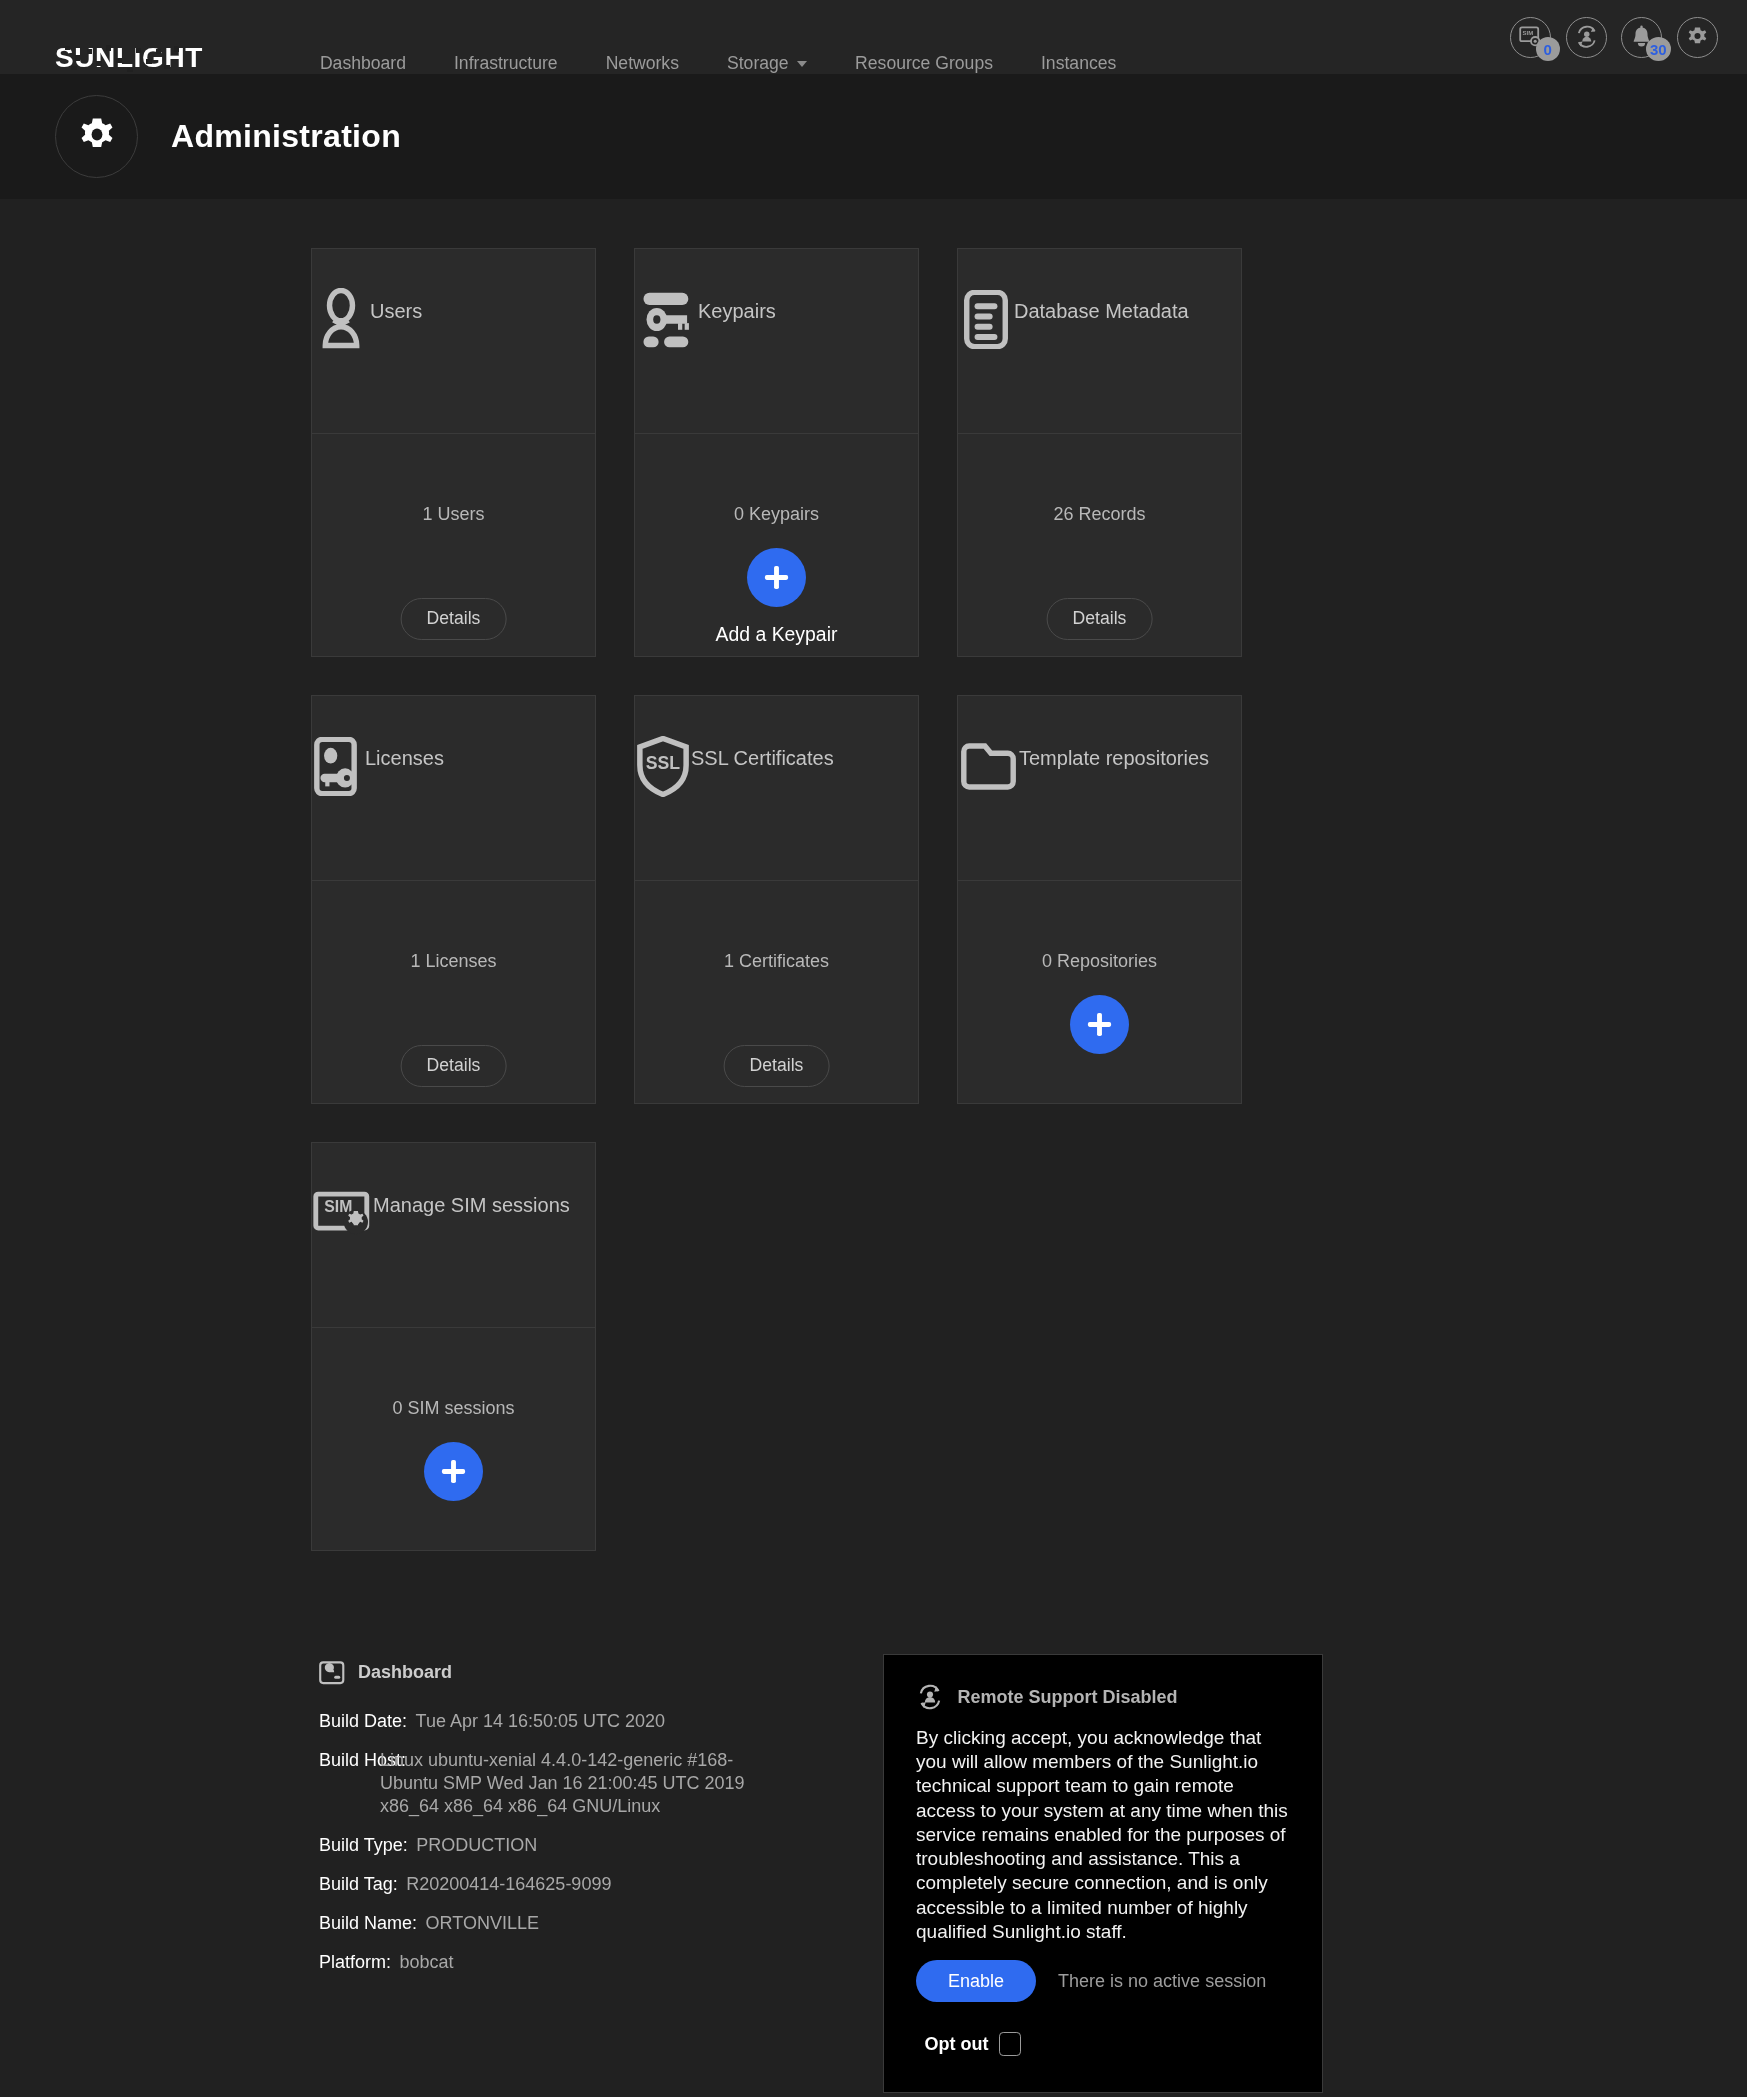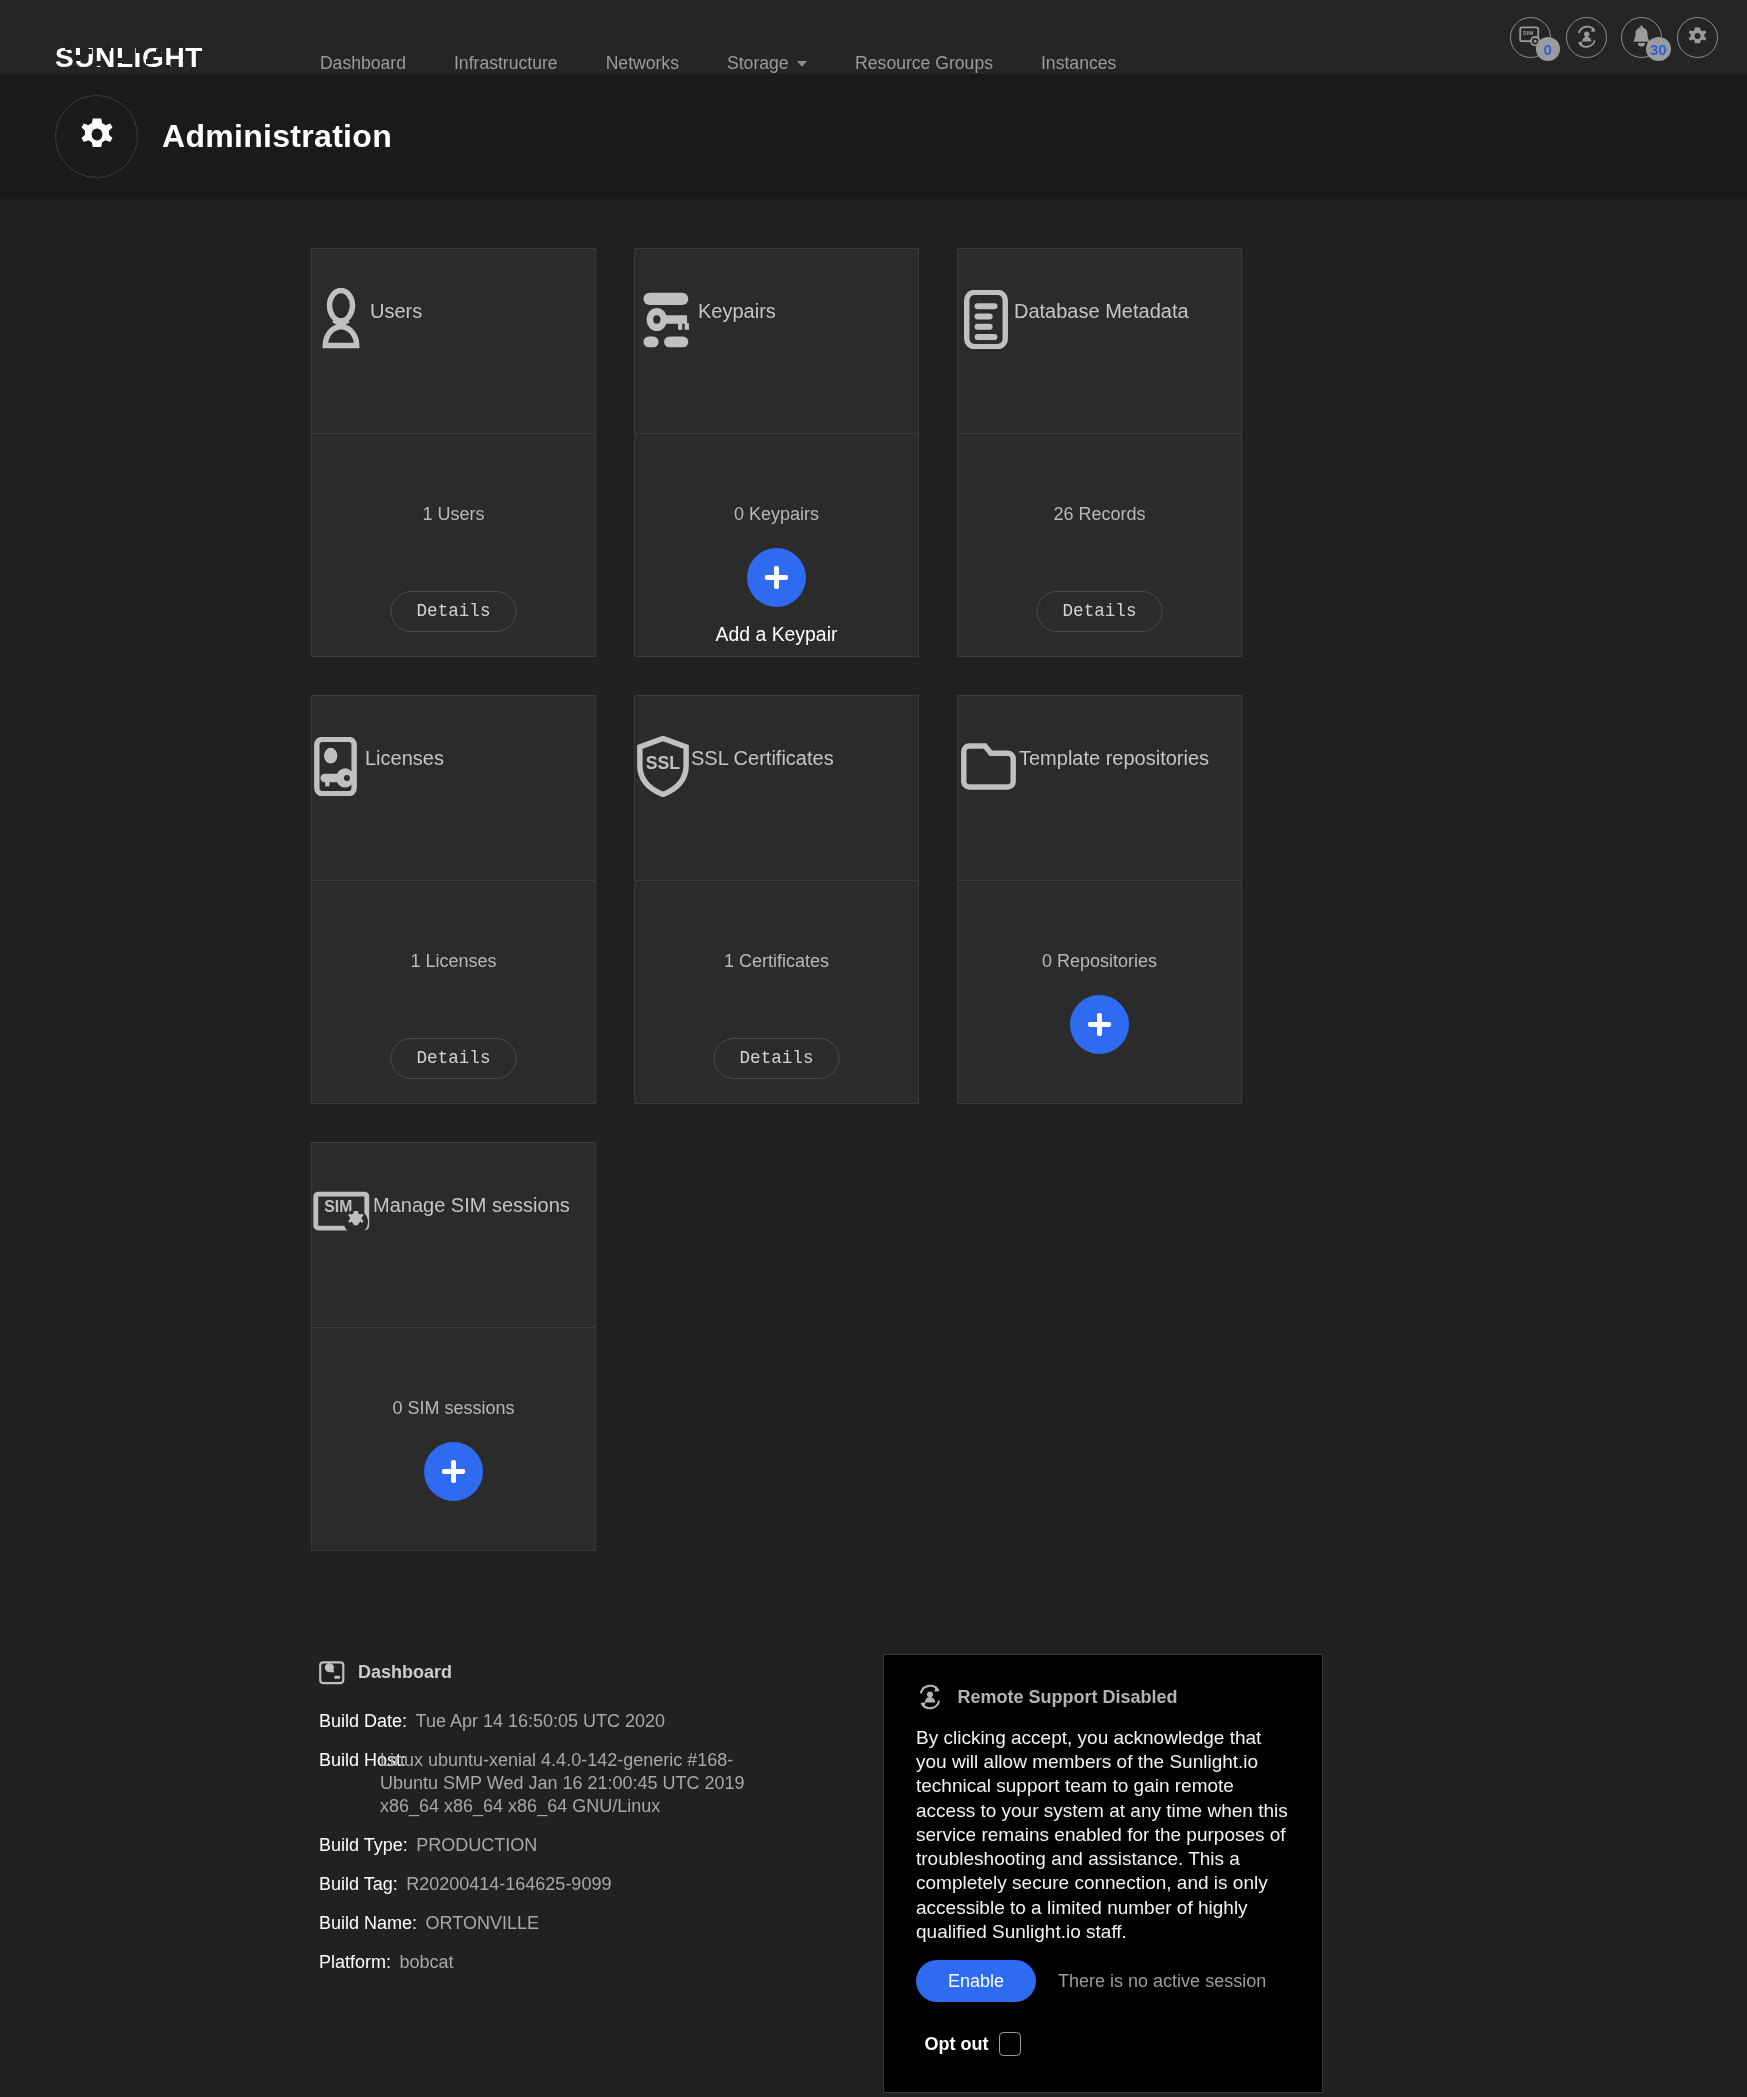--- a/index.html
+++ b/index.html
@@ -99,21 +99,21 @@
     padding: 0 4.2px;
   }
 
   
   .pagehead {
     height: 125px;
     background: #1a1a1a;
     display: flex;
     align-items: center;
     padding-left: 55px;
-    gap: 24px;
+    gap: 33px;
   }
   .pagehead-icon {
     width: 83px; height: 83px;
     border-radius: 50%;
     border: 1.5px solid #3c3c3c;
     display: flex; align-items: center; justify-content: center;
   }
   .pagehead-title {
     font-size: 32px;
     font-weight: 700;
@@ -171,31 +171,31 @@
     position: relative;
     min-height: 222px;
   }
   .card-count {
     font-size: 18px;
     color: #b8b8b8;
     margin-top: 35px;
   }
   .details-btn {
     position: absolute;
-    bottom: 24px;
+    bottom: 16px;
     left: 50%;
     transform: translateX(-50%);
     border: 0.6px solid #4a4a4a;
     border-radius: 24px;
     padding: 9.7px 25.5px;
     font-size: 17.6px;
     color: #d2d2d2;
     background: transparent;
     cursor: pointer;
-    font-family: Liberation Mono, monospace;
+    font-family: Liberation Sans, sans-serif;
     white-space: nowrap;
   }
   .plus-btn {
     margin-top: 23px;
     width: 59px; height: 59px;
     border-radius: 50%;
     background: #2f6bf0;
     display: flex;
     align-items: center;
     justify-content: center;

